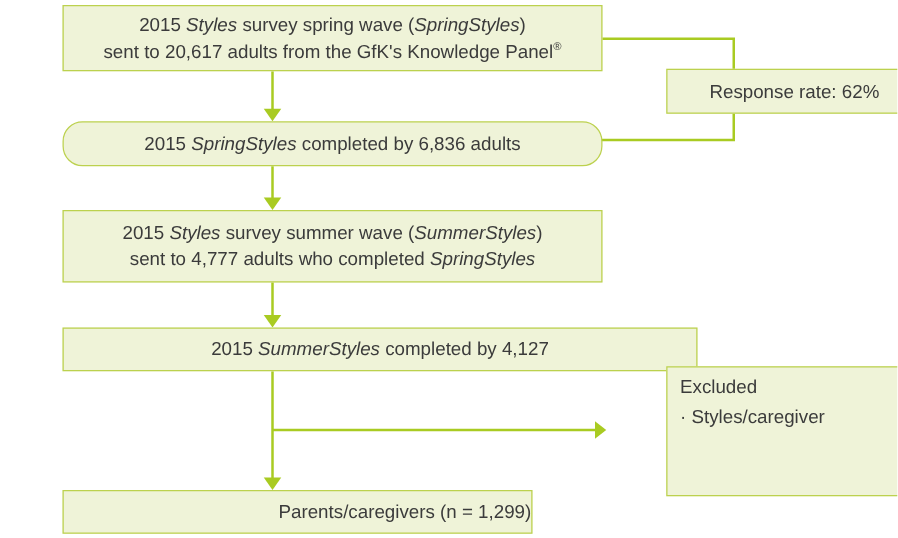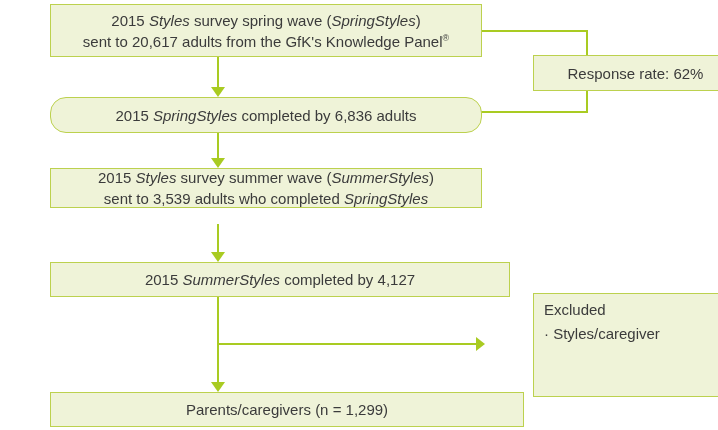--- a/index.html
+++ b/index.html
@@ -47,24 +47,24 @@
   .flow-box .line.indent { padding-left: 9px; }
   sup {
     font-size: 9px;
     line-height: 0;
     vertical-align: super;
   }
   
   #box-spring-sent      { left: 2px;   top: 4px;   width: 432px; height: 53px; }
   #box-response-rate    { left: 485px; top: 55px;  width: 205px; height: 36px; }
   #box-spring-completed { left: 2px;   top: 97px;  width: 432px; height: 36px; border-radius: 16px; }
-  #box-summer-sent      { left: 2px;   top: 168px; width: 432px; height: 40px; }
-  #box-summer-completed { left: 2px;   top: 262px; width: 460px; height: 35px; align-items: center; }
+  #box-summer-sent      { left: 2px;   top: 168px; width: 432px; height: 58px; }
+  #box-summer-completed { left: 2px;   top: 262px; width: 508px; height: 35px; align-items: center; }
   #box-excluded         { left: 485px; top: 293px; width: 221px; height: 104px; }
-  #box-parents          { left: 2px;   top: 392px; width: 474px; height: 35px; }
+  #box-parents          { left: 2px;   top: 392px; width: 376px; height: 35px; align-items: flex-end; }
 </style>
 </head>
 <body>
 
 <div id="stage" style="--box-fill: #eff3d8; --box-border: #bcd14e; --connector: #a9cb22; --text: #3b3b3b;">
 
   <svg id="connectors" viewBox="0 0 718 430" xmlns="http://www.w3.org/2000/svg" aria-hidden="true">
 
     <g>
       <line x1="218" y1="57" x2="218" y2="88" stroke="currentColor" stroke-width="2"></line>
@@ -105,21 +105,21 @@
   <div class="flow-box center" id="box-response-rate">
       <div class="line"><span>Response rate: 62%</span></div>
     </div>
 
   <div class="flow-box center" id="box-spring-completed">
       <div class="line"><span>2015 </span><span style="font-style: italic;">SpringStyles</span><span> completed by 6,836 adults</span></div>
     </div>
 
   <div class="flow-box center" id="box-summer-sent">
       <div class="line"><span>2015 </span><span style="font-style: italic;">Styles</span><span> survey summer wave (</span><span style="font-style: italic;">SummerStyles</span><span>)</span></div>
-      <div class="line"><span>sent to 3,539 adults who completed </span><span style="font-style: italic;">SpringStyles</span></div>
+      <div class="line"><span>sent to 4,777 adults who completed </span><span style="font-style: italic;">SpringStyles</span></div>
     </div>
 
   <div class="flow-box center" id="box-summer-completed">
       <div class="line"><span>2015 </span><span style="font-style: italic;">SummerStyles</span><span> completed by 4,127</span></div>
     </div>
 
   <div class="flow-box left-align" id="box-excluded">
       <div class="line"><span>Excluded</span></div>
       <div class="line"><span>· Styles/caregiver</span></div>
     </div>

